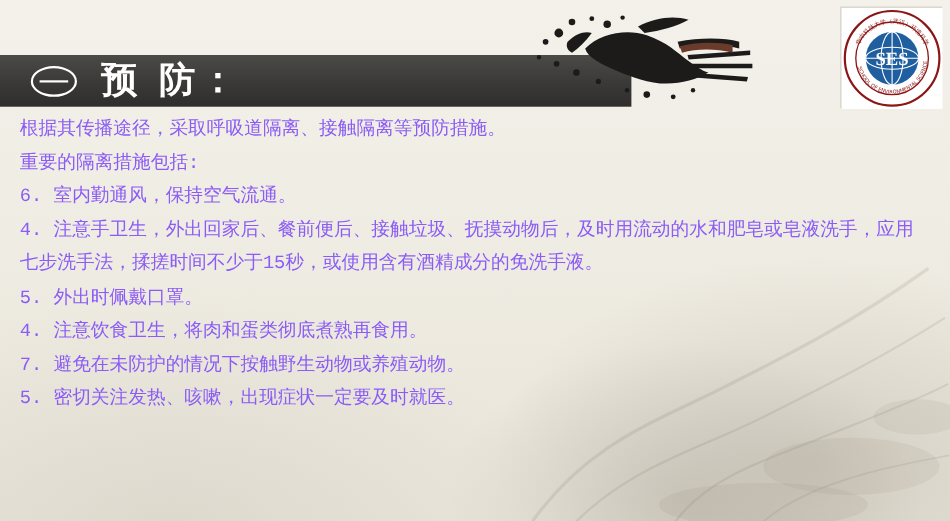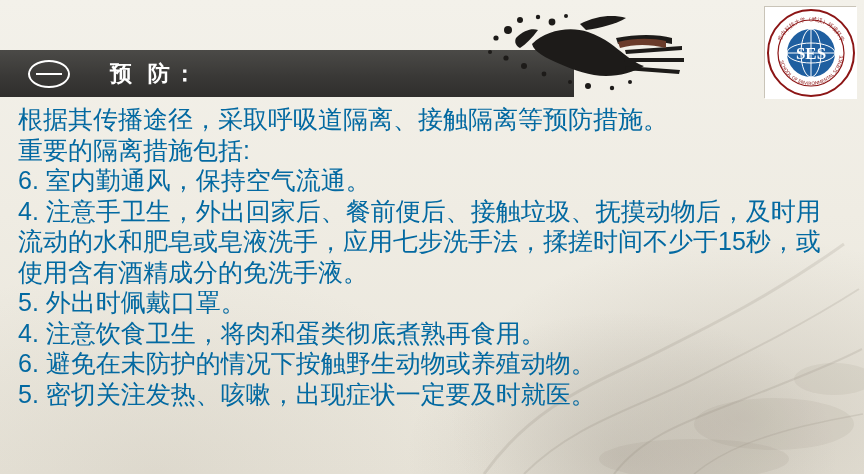--- a/index.html
+++ b/index.html
@@ -63,23 +63,23 @@
     content: "";
     position: absolute;
     left: 6px;
     right: 6px;
     top: 50%;
     height: 2px;
     background: #ffffff;
     transform: translateY(-1px);
   }
   .banner-title {
-    margin-left: 40px;
+    margin-left: 22px;
     color: #ffffff;
-    font-size: 22px;
+    font-size: 33px;
     letter-spacing: 4px;
     font-family: "DejaVu Sans", "Liberation Sans", sans-serif;
     font-weight: 700;
   }
   
   .ink-splash {
     position: absolute;
     left: 420px;
     top: 8px;
     width: 300px;
@@ -100,24 +100,24 @@
     box-sizing: border-box;
   }
   .logo-badge svg { display: block; }
   
   .body-text {
     position: absolute;
     left: 18px;
     top: 104px;
     width: 826px;
     z-index: 5;
-    color: #0369a1;
-    font-size: 25px;
+    color: #8b5cf6;
+    font-size: 17px;
     line-height: 30.5px;
-    font-family: Liberation Sans, sans-serif;
+    font-family: Liberation Mono, monospace;
   }
   .line {
     white-space: pre-wrap;
     margin: 0;
   }
   .line.wrap {
     margin: 0;
   }
 </style>
 </head>
@@ -199,17 +199,17 @@
     </svg>
   </div>
 
   <div class="body-text">
     <p class="line">根据其传播途径，采取呼吸道隔离、接触隔离等预防措施。</p>
     <p class="line">重要的隔离措施包括:</p>
     <p class="line">6. 室内勤通风，保持空气流通。</p>
     <p class="line wrap">4. 注意手卫生，外出回家后、餐前便后、接触垃圾、抚摸动物后，及时用流动的水和肥皂或皂液洗手，应用七步洗手法，揉搓时间不少于15秒，或使用含有酒精成分的免洗手液。</p>
     <p class="line">5. 外出时佩戴口罩。</p>
     <p class="line">4. 注意饮食卫生，将肉和蛋类彻底煮熟再食用。</p>
-    <p class="line">6. 避免在未防护的情况下按触野生动物或养殖动物。</p>
+    <p class="line">7. 避免在未防护的情况下按触野生动物或养殖动物。</p>
     <p class="line">5. 密切关注发热、咳嗽，出现症状一定要及时就医。</p>
   </div>
 
 </div>
 
 </body></html>

